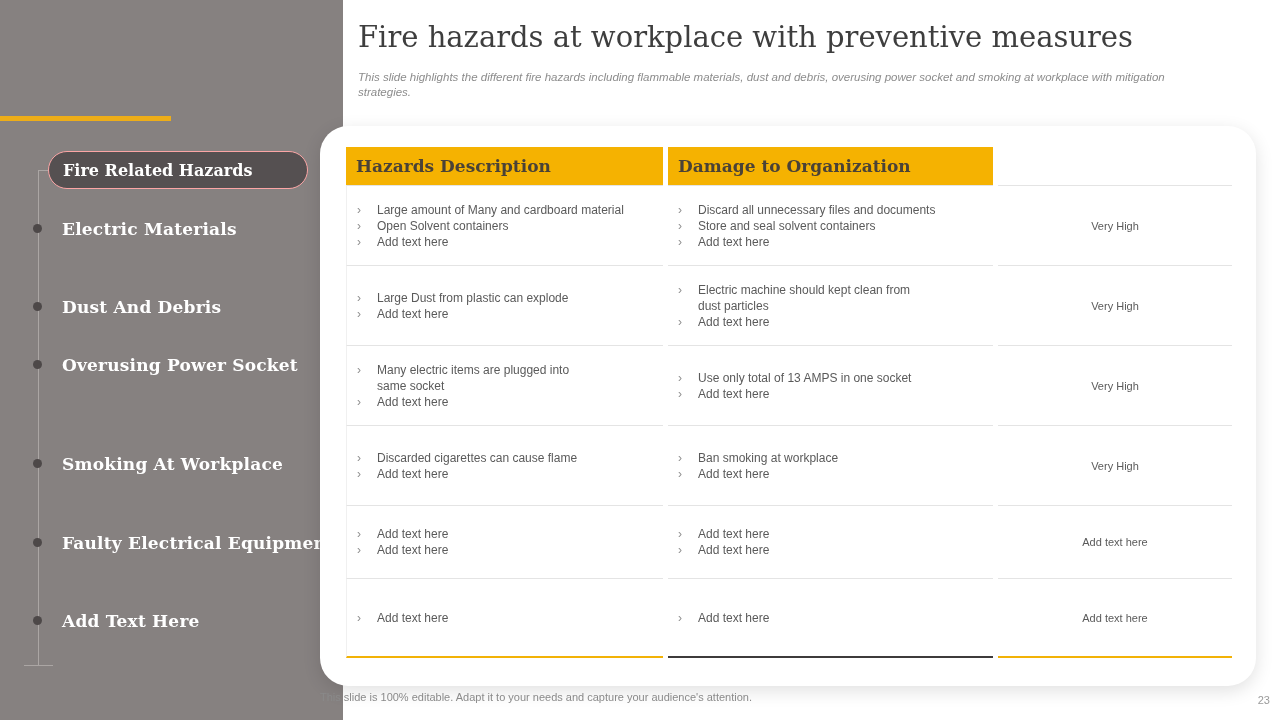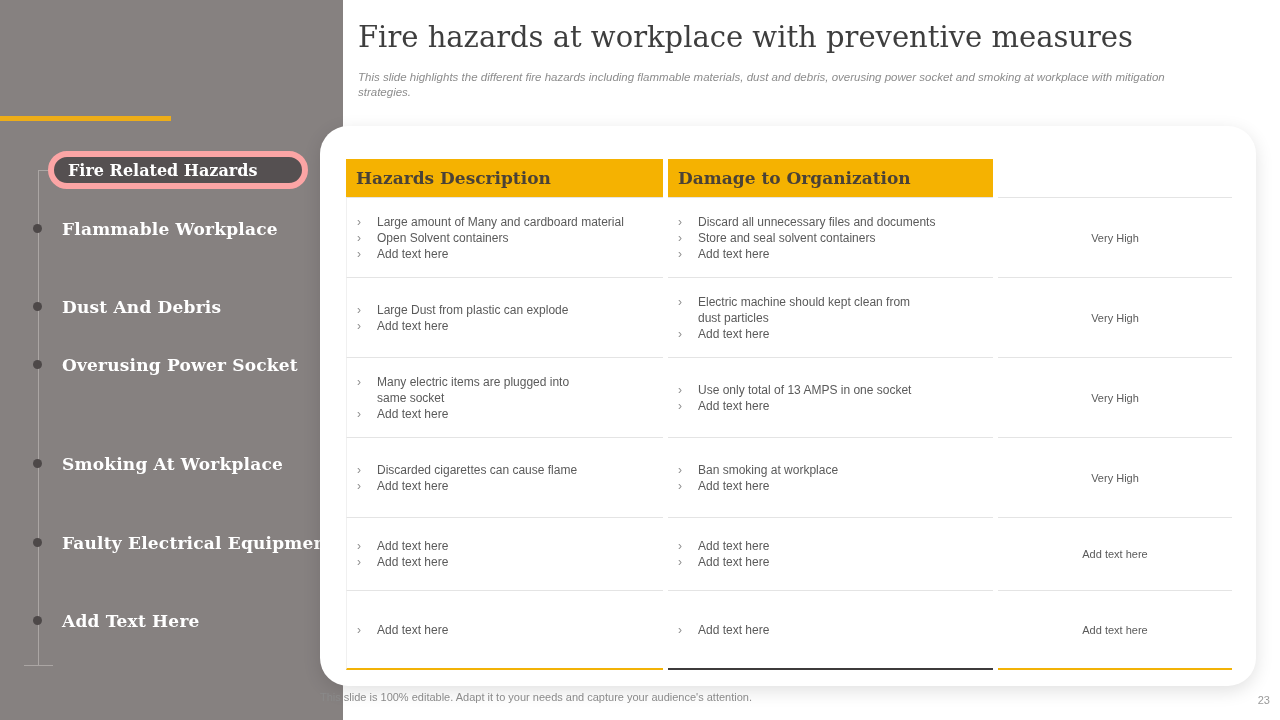--- a/index.html
+++ b/index.html
@@ -6,38 +6,38 @@
   .slide{position:relative;width:1280px;height:720px;background:#ffffff;overflow:hidden;
          font-family:"Liberation Sans",sans-serif;}
 
   
   .sidebar{position:absolute;left:0;top:0;width:343px;height:720px;background:#868180;}
   .accent-line{position:absolute;left:0;top:116px;width:171px;height:5px;background:#EDAD18;}
   .connector{position:absolute;left:38px;top:170px;width:1px;height:496px;background:#ABA6A4;}
   .connector-cross{position:absolute;left:24px;top:665px;width:29px;height:1px;background:#ABA6A4;}
   .pill-stub{position:absolute;left:38px;top:170px;width:11px;height:1px;background:#ABA6A4;}
   .pill{position:absolute;left:48px;top:151px;width:260px;height:38px;border-radius:20px;
-        background:#555051;border:6px solid #fca5a5;box-sizing:border-box;
+        background:#555051;border:1px solid #fca5a5;box-sizing:border-box;
         display:flex;align-items:center;padding-left:14px;
         color:#ffffff;font-family:"DejaVu Serif",serif;font-weight:bold;font-size:16px;}
   .nav-item{position:absolute;left:0;width:343px;height:26px;}
   .nav-item .dot{position:absolute;left:33px;top:8px;width:9px;height:9px;border-radius:50%;background:#4D4848;}
   .nav-item .nav-label{position:absolute;left:62px;top:0;line-height:26px;color:#ffffff;white-space:nowrap;
         font-family:"DejaVu Serif",serif;font-weight:bold;font-size:17px;letter-spacing:.2px;}
 
   
   .title{position:absolute;left:358px;top:20px;width:860px;margin:0;
          font-family:"DejaVu Serif",serif;font-weight:normal;font-size:29px;color:#3E3E3E;}
   .subtitle{position:absolute;left:358px;top:70px;width:852px;margin:0;
          font-size:11.5px;line-height:1.3;color:#8C8C8C;font-style:italic;}
 
   
   .card{position:absolute;left:320px;top:126px;width:936px;height:560px;background:#ffffff;
         border-radius:28px;box-shadow:0 5px 18px rgba(0,0,0,0.12);}
-  .table{position:absolute;left:26px;top:33px;width:886px;}
+  .table{position:absolute;left:26px;top:21px;width:886px;}
   .trow{display:grid;grid-template-columns:317px 325px 234px;column-gap:5px;}
   .th{height:38px;line-height:38px;padding-left:10px;box-sizing:border-box;white-space:nowrap;
       font-family:"DejaVu Serif",serif;font-weight:bold;font-size:17px;}
   .th.yellow{background:#F5B201;color:#4A4237;}
   .th.dark{background:#4D4848;color:#ffffff;}
   .cell{border-top:1px solid #E4E4E4;background:#fff;display:flex;flex-direction:column;
         justify-content:center;padding:6px 8px;box-sizing:border-box;}
   .cell.c0{border-left:1px solid #F0F0F0;}
   .cell.center{align-items:center;justify-content:center;font-size:11px;color:#5A5A5A;}
   .li{display:flex;line-height:16px;font-size:12px;color:#5A5A5A;}
@@ -59,21 +59,21 @@
 
   <aside class="sidebar">
     <div class="accent-line"></div>
     <div class="connector"></div>
     <div class="connector-cross"></div>
     <div class="pill-stub"></div>
     <div class="pill">Fire Related Hazards</div>
     <div id="sidebar-items">
         <div class="nav-item" style="top: 216px;">
           <span class="dot"></span>
-          <span class="nav-label">Flammable Workplace</span>
+          <span class="nav-label">Electric Materials</span>
         </div>
         <div class="nav-item" style="top: 294px;">
           <span class="dot"></span>
           <span class="nav-label">Dust And Debris</span>
         </div>
         <div class="nav-item" style="top: 352px;">
           <span class="dot"></span>
           <span class="nav-label">Overusing Power Socket</span>
         </div>
         <div class="nav-item" style="top: 451px;">

